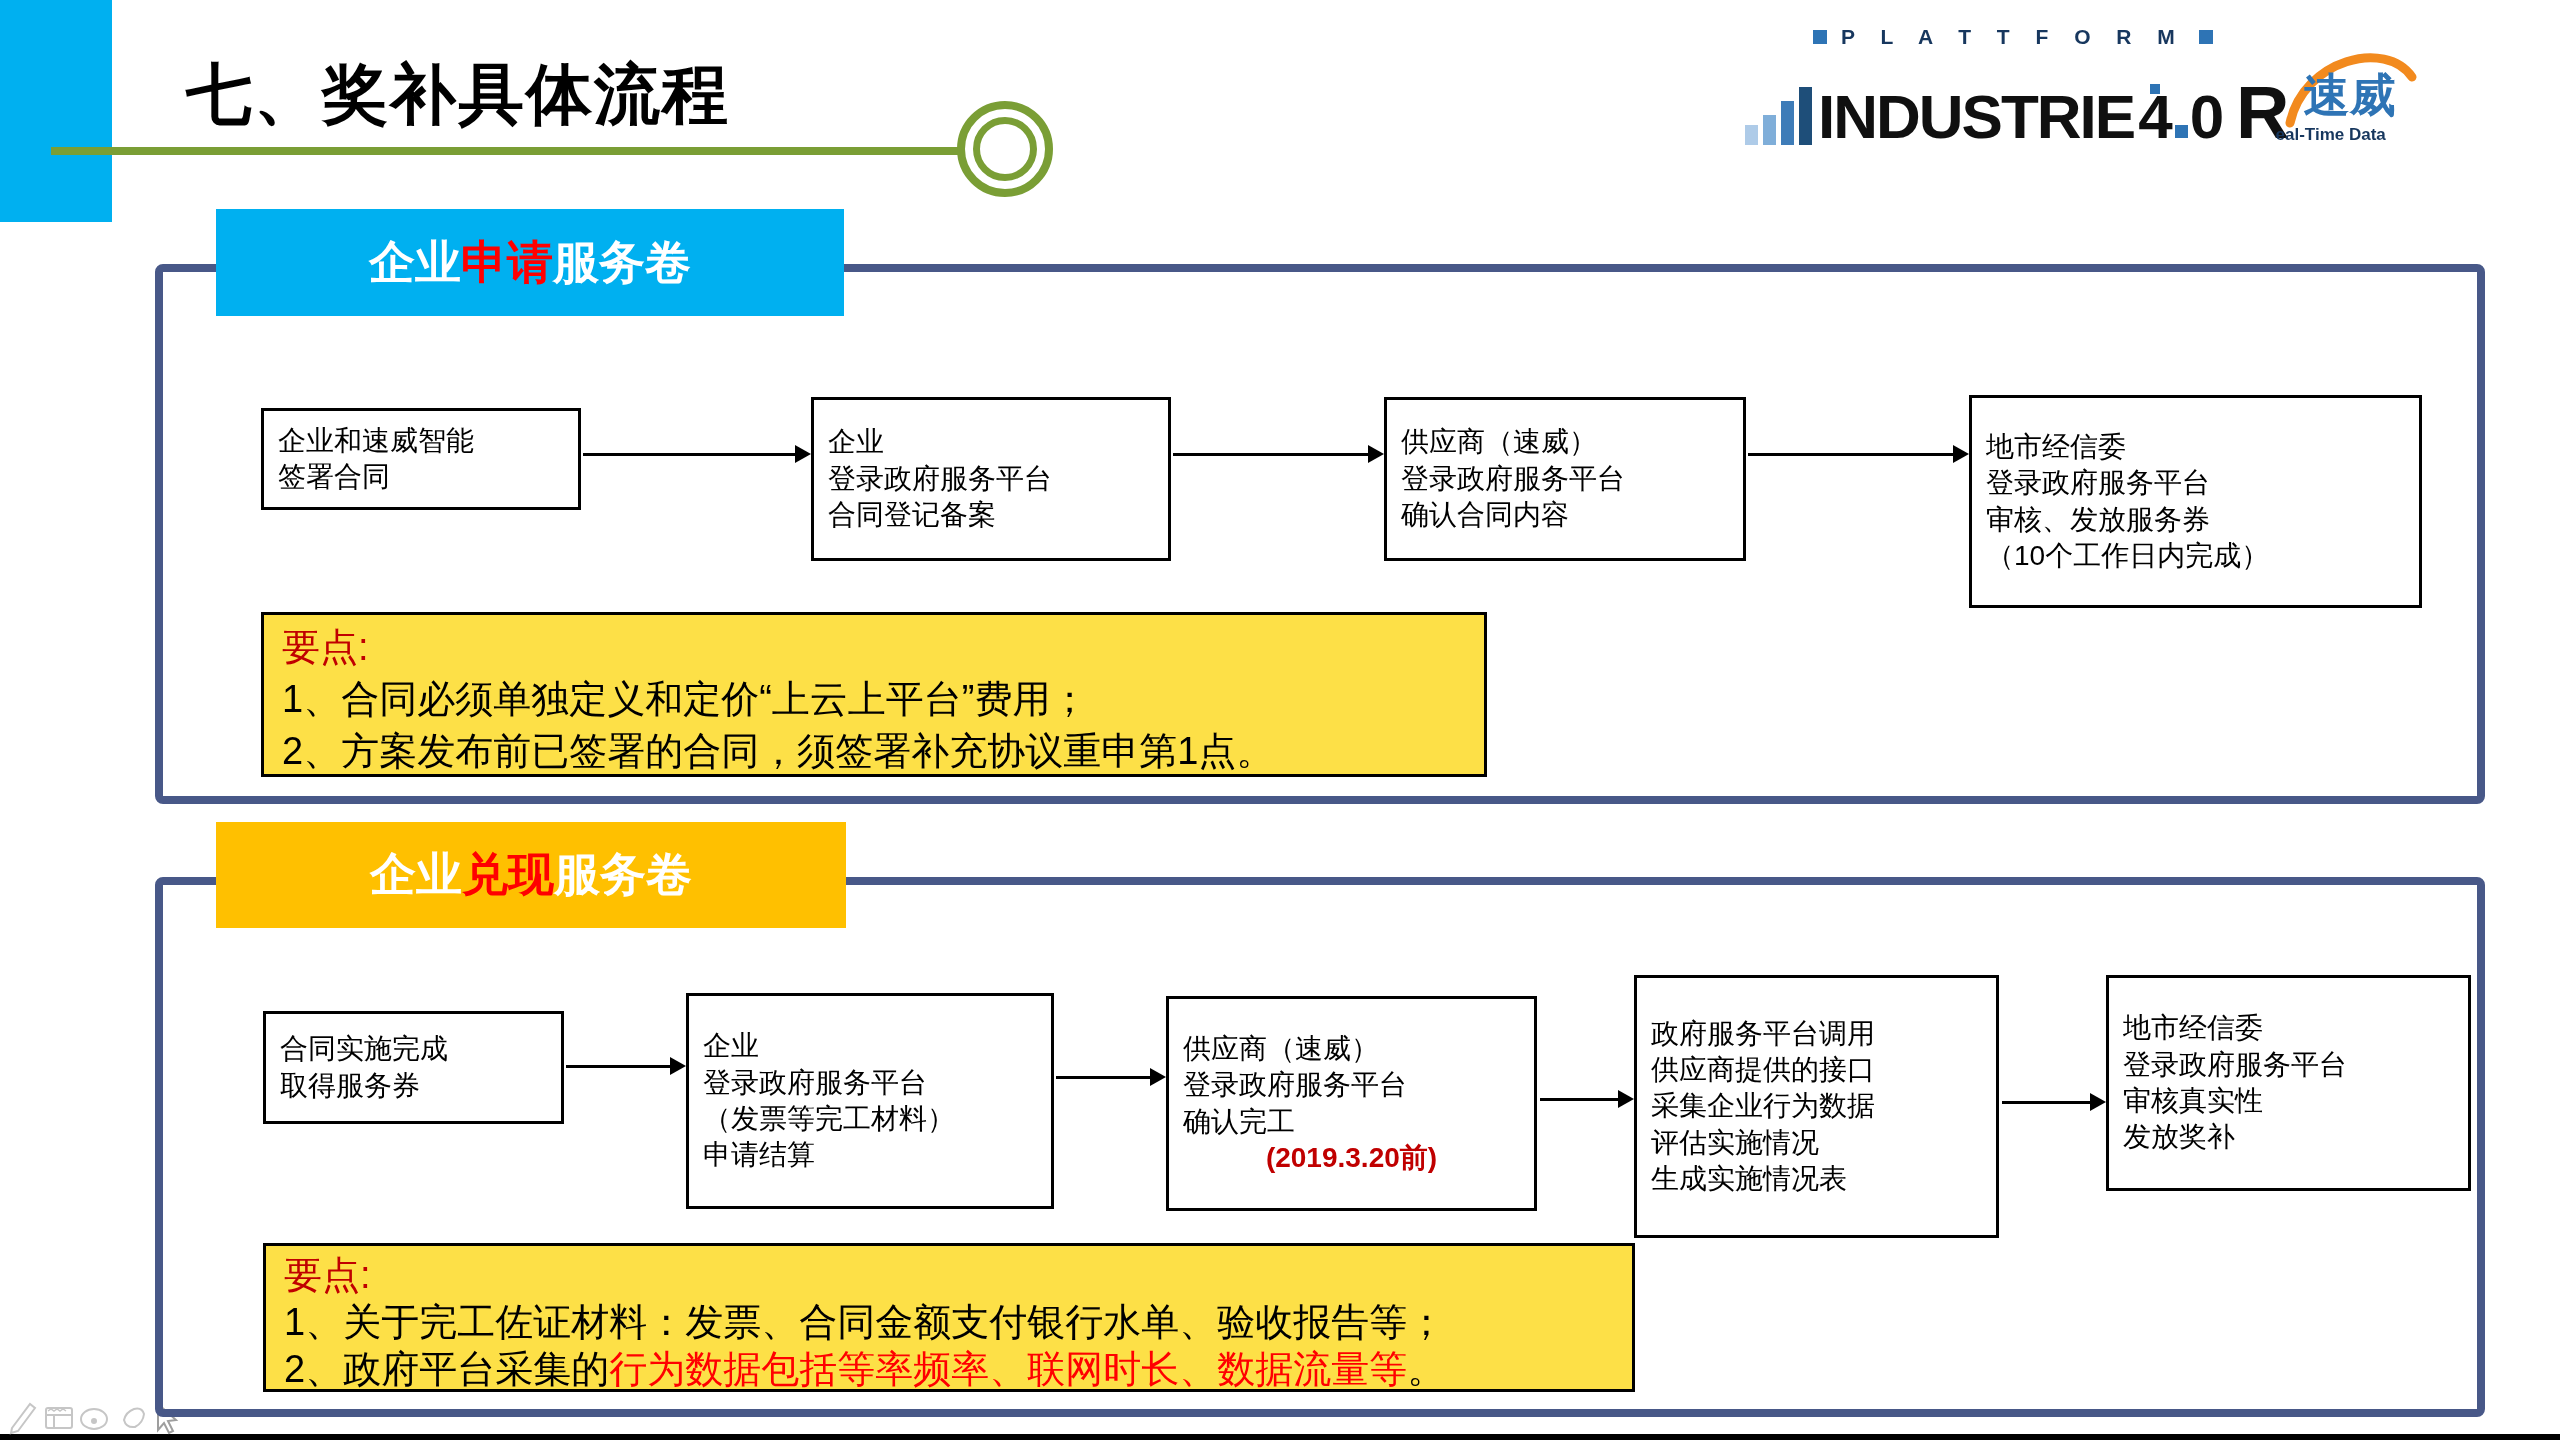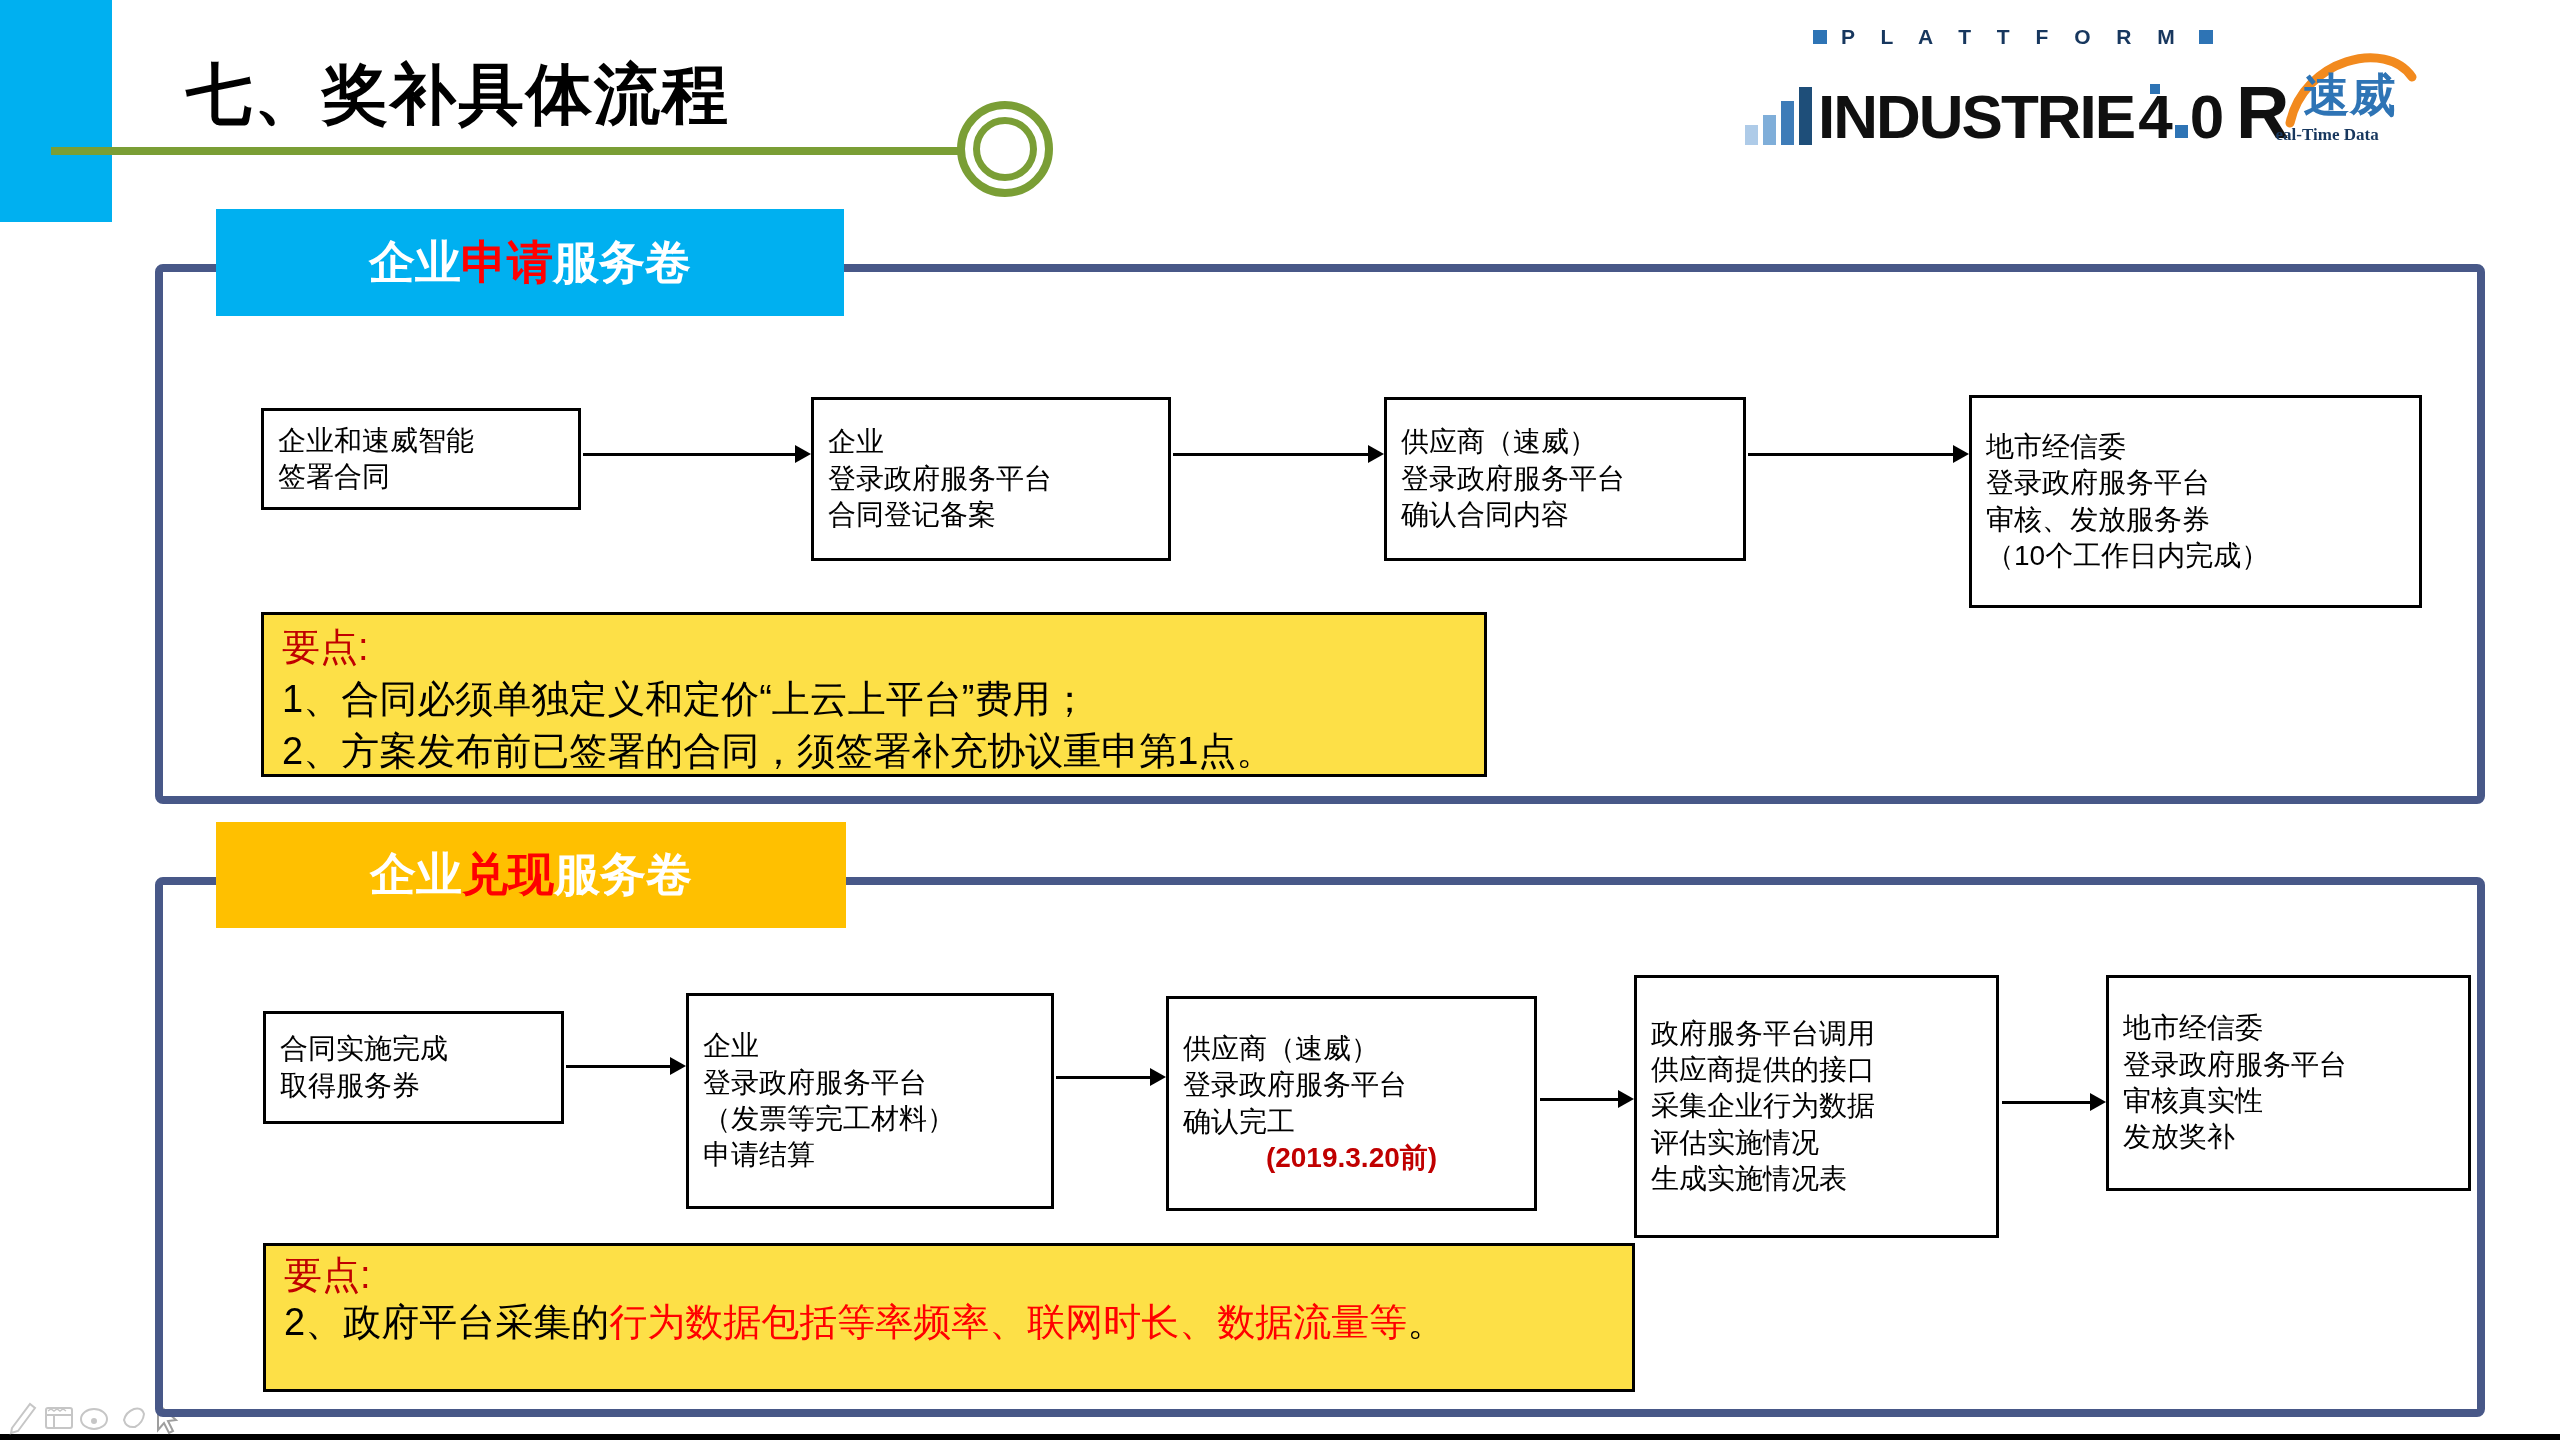--- a/index.html
+++ b/index.html
@@ -25,21 +25,21 @@
   .bar.b1{height:20px;background:#AECBE8;}
   .bar.b2{height:30px;background:#7FAED9;}
   .bar.b3{height:44px;background:#3E7CB8;}
   .bar.b4{height:58px;background:#1E4E79;}
   .brand{font-size:62px;font-weight:800;color:#101010;letter-spacing:-2px;line-height:0.92;position:relative;white-space:nowrap;}
   .brand-dot{position:absolute;left:332px;top:-4px;width:10px;height:10px;background:#2E74B5;}
   .ver{display:flex;align-items:flex-end;margin-left:4px;}
   .ver .num{font-size:62px;font-weight:800;color:#101010;line-height:0.92;}
   .ver-sq{width:13px;height:13px;background:#2E74B5;margin:0 2px 7px 2px;}
   .bigR{font-size:74px;font-weight:800;color:#101010;line-height:0.85;margin-left:12px;}
-  .cn-block{position:relative;width:122px;height:96px;margin-left:2px;font-family:Liberation Serif, serif;}
+  .cn-block{position:relative;width:122px;height:96px;margin-left:2px;}
   .cn-swoosh{position:absolute;left:-10px;top:-12px;}
   .cn-txt{position:absolute;left:12px;top:16px;font-size:46px;font-weight:bold;color:#2E74B5;white-space:nowrap;}
   .tagline{position:absolute;left:-16px;bottom:0px;font-size:17px;font-weight:800;color:#17375E;white-space:nowrap;}
   
   .frame{box-sizing:border-box;border:8px solid #485888;border-radius:8px;background:transparent;z-index:1;}
   .frame.f1{left:155px;top:264px;width:2330px;height:540px;}
   .frame.f2{left:155px;top:877px;width:2330px;height:540px;}
   
   .hdr{z-index:2;display:flex;align-items:center;justify-content:center;
        font-size:46px;font-weight:bold;color:#fff;white-space:nowrap;}
@@ -189,20 +189,21 @@
 
 <div class="abs fbox" style="left:2106px;top:975px;width:365px;height:216px">
   <div class="bl">地市经信委</div>
   <div class="bl">登录政府服务平台</div>
   <div class="bl">审核真实性</div>
   <div class="bl">发放奖补</div>
 </div>
 
 <div class="abs note n2" style="left:263px;top:1243px;width:1372px;height:149px">
   <div class="bl lbl">要点:</div>
+  <div class="bl">1、关于完工佐证材料：发票、合同金额支付银行水单、验收报告等；</div>
   <div class="bl">
     <span>2、政府平台采集的</span><span class="hot">行为数据包括等率频率、联网时长、数据流量等</span><span>。</span>
   </div>
 </div>
 
 <div class="abs bottom-strip"></div>
 <svg class="abs toolbar" width="180" height="44" viewBox="0 0 180 44">
   <g stroke="#c6c6c6" fill="none" stroke-width="2">
     <path d="M4 36 L22 12 L27 16 L10 39 L3 41 Z"></path>
     <g>

